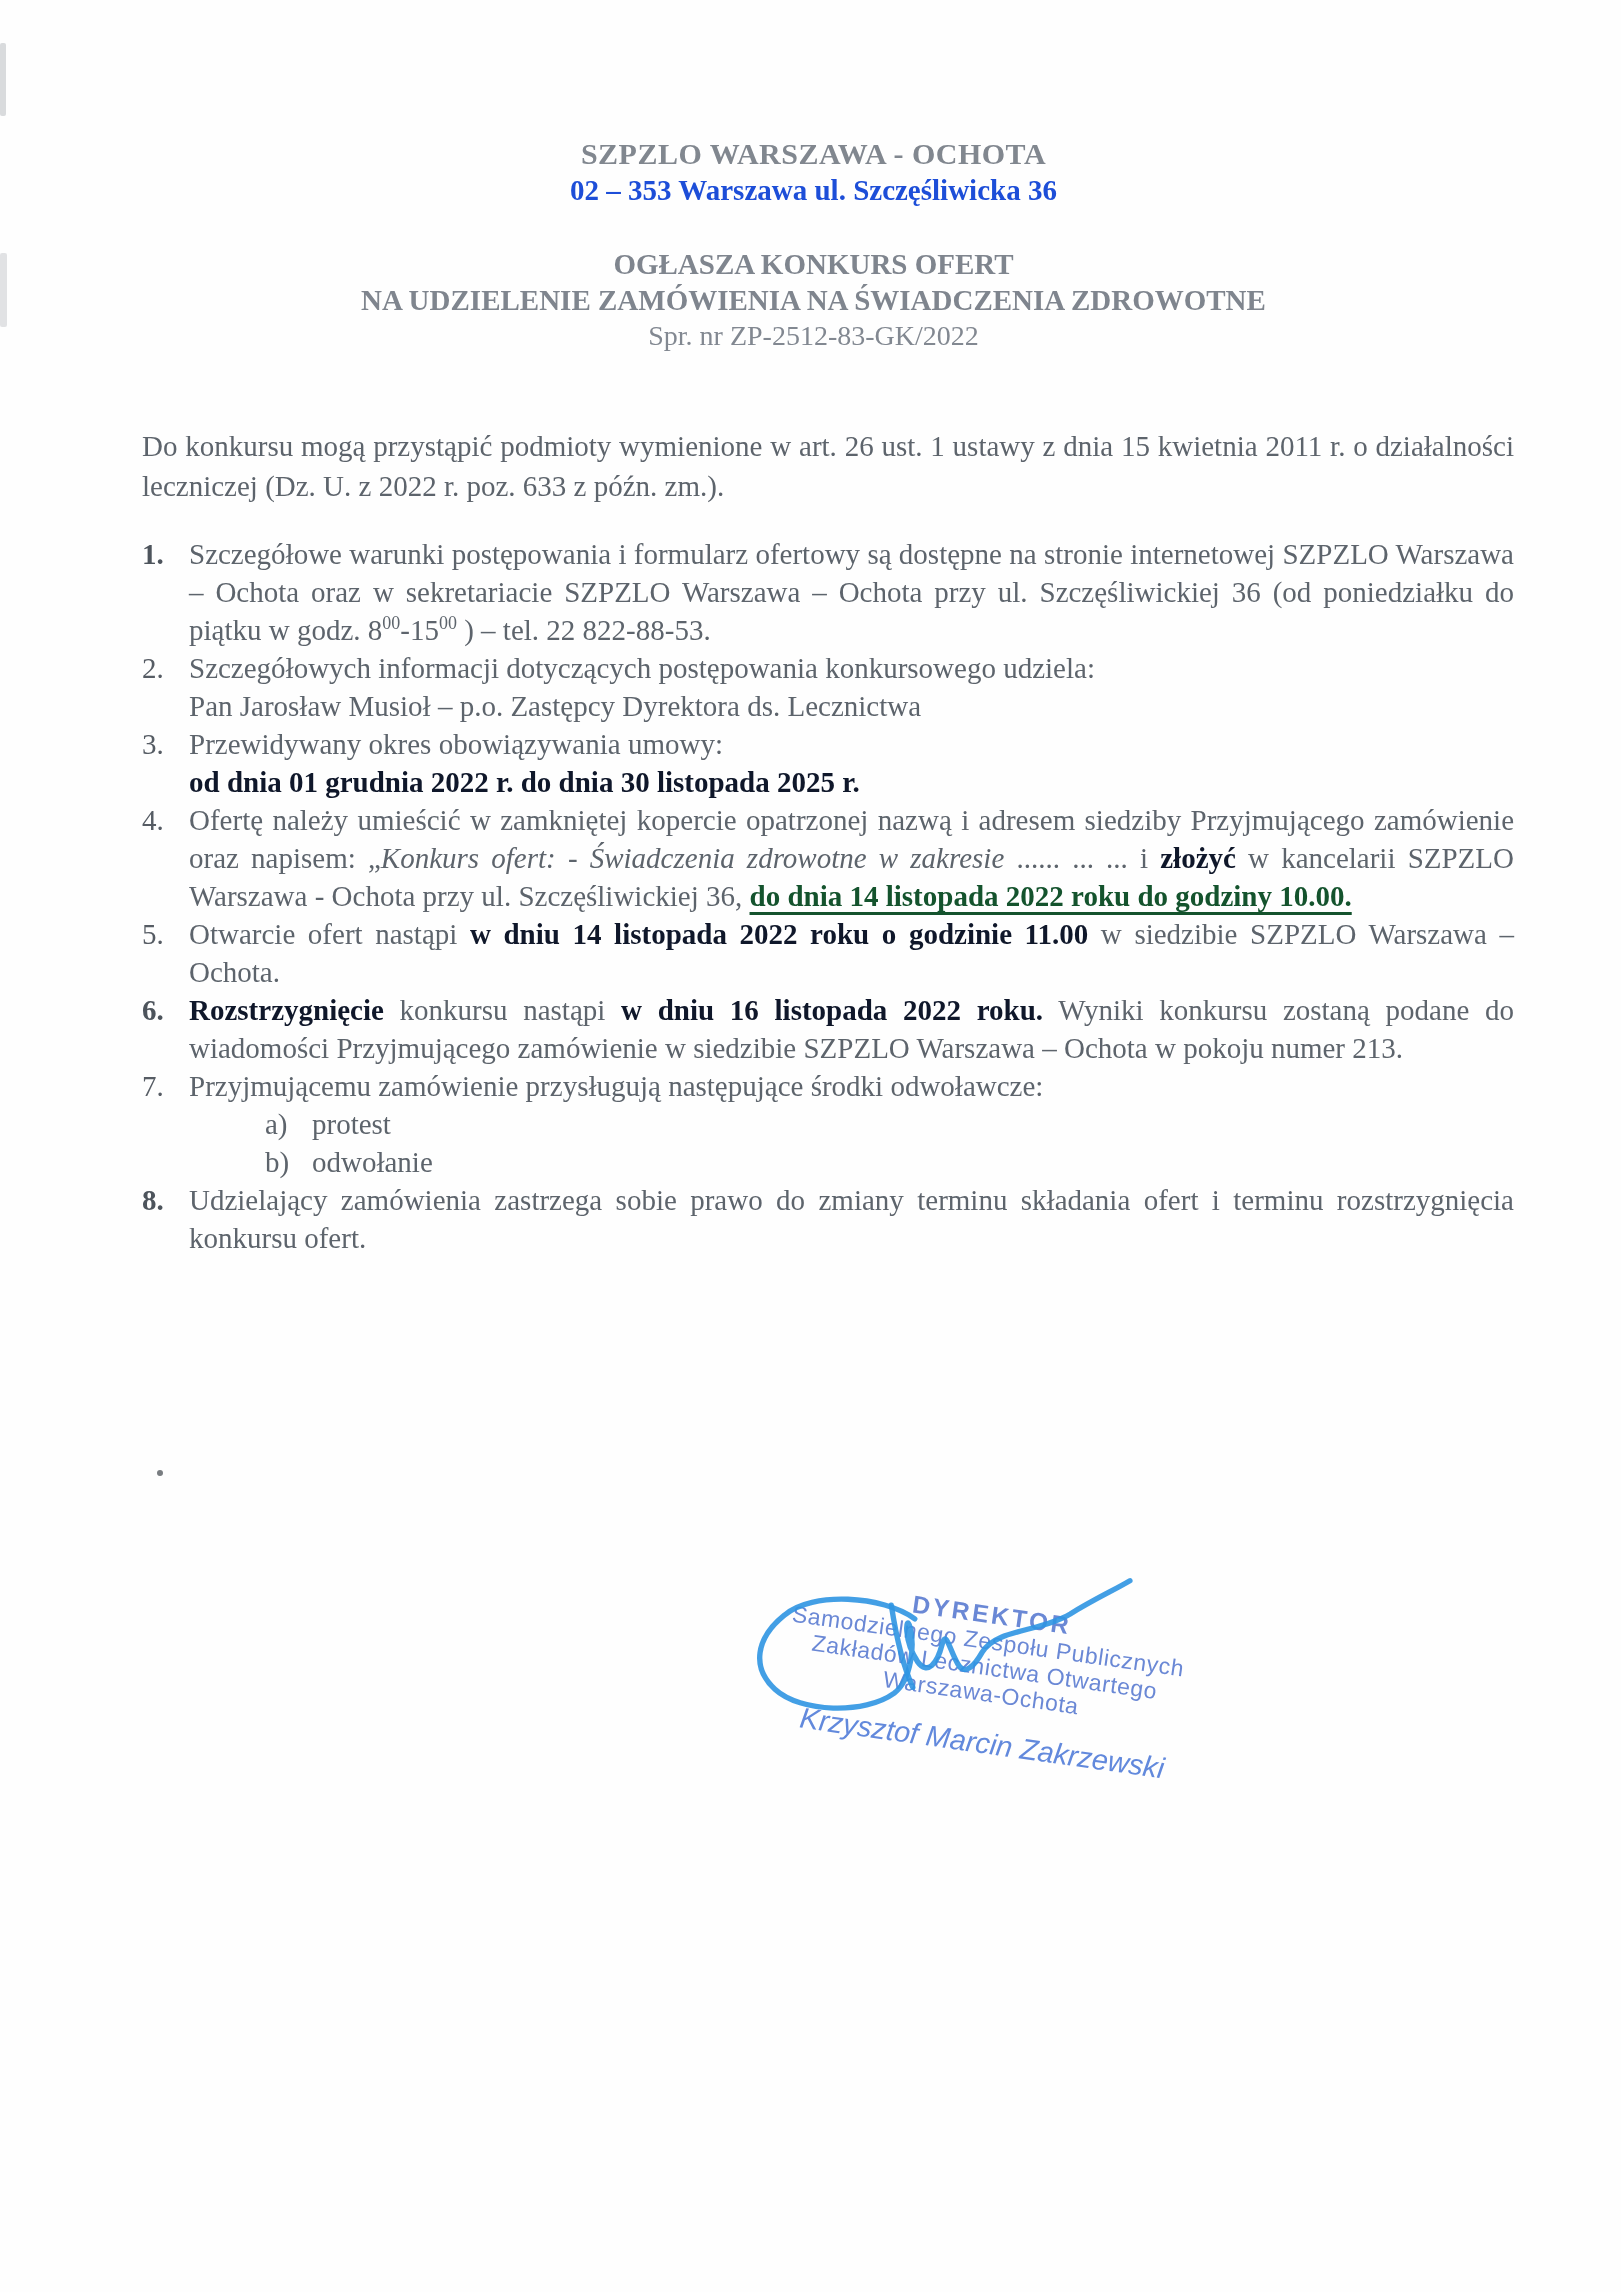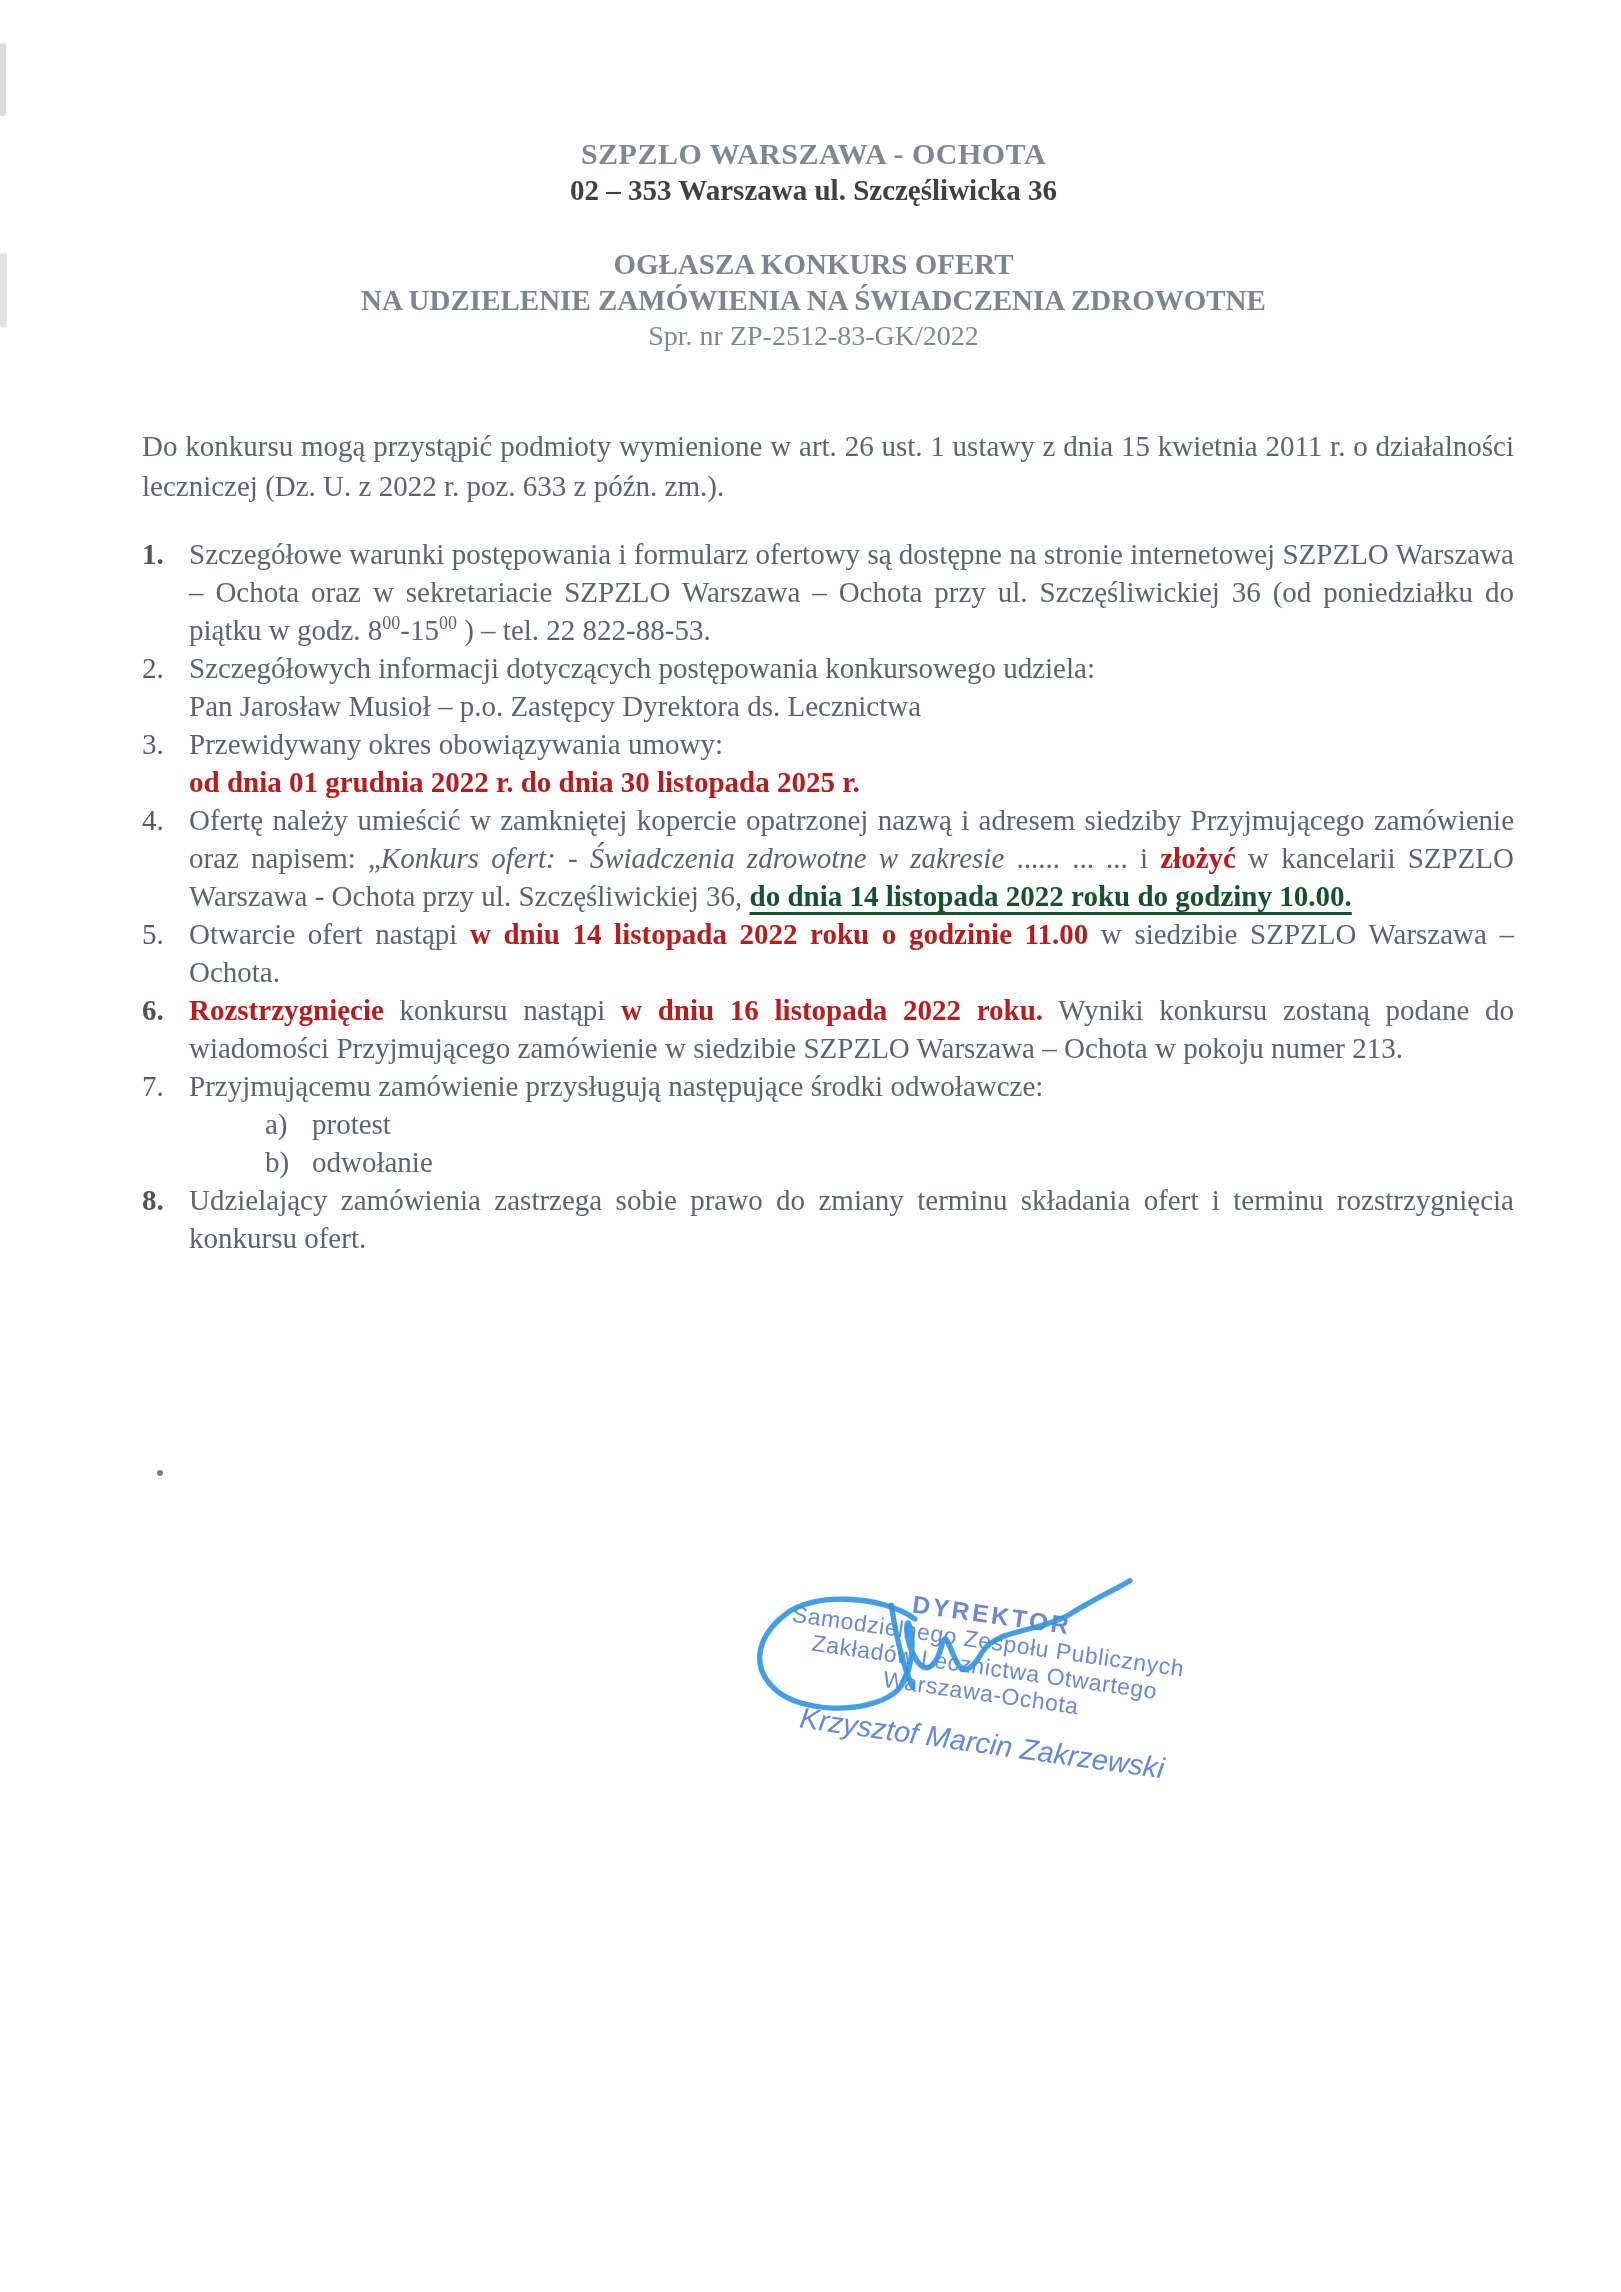--- a/index.html
+++ b/index.html
@@ -13,38 +13,38 @@
     overflow:hidden;
   }
   
   .edge-artifact{position:absolute;background:#d9dbdd;border-radius:2px;}
   .edge-a1{left:0;top:43px;width:5.9px;height:73px;}
   .edge-a2{left:0;top:253px;width:6.9px;height:74px;opacity:.8;}
   .stray-dot{position:absolute;left:157px;top:1470px;width:5.9px;height:5.9px;border-radius:50%;background:#4c5157;opacity:.75;}
 
   .header-block{position:absolute;left:108px;top:135px;width:1411px;text-align:center;}
   .org-name{font-size:30px;font-weight:bold;color:#81878f;line-height:37px;letter-spacing:0.5px;}
-  .org-addr{font-size:29px;font-weight:bold;color:#404040;line-height:37px;}
+  .org-addr{font-size:29px;font-weight:bold;color:#1d4ed8;line-height:37px;}
   .announce{margin-top:37px;font-size:29px;font-weight:bold;color:#7f858e;line-height:36px;}
   .case-no{font-size:28px;font-weight:normal;color:#828891;line-height:36px;}
 
   .content{position:absolute;left:142px;top:426px;width:1372px;}
   .para{font-size:29px;line-height:40px;text-align:justify;color:#5d646c;}
   .para + .para{margin-top:22.5px;}
 
   .list{margin-top:29px;font-size:29px;line-height:38px;}
   .li{display:flex;align-items:flex-start;}
   .num{flex:none;width:47px;color:#565c64;}
   .num.nb{font-weight:bold;color:#4d545c;}
   .li-body{flex:1;min-width:0;}
   .just{text-align:justify;}
   .sub{display:flex;margin-left:76px;}
   .sub .marker{flex:none;width:47px;}
 
-  .b{font-weight:bold;color:#b91c1c;margin-top:40px;}
+  .b{font-weight:bold;color:#0f172a;margin-top:40px;}
   .i{font-style:italic;}
   .bu{font-weight:bold;color:#14532d;text-decoration:underline;text-decoration-thickness:2.9px;text-underline-offset:5.9px;}
   .sup{vertical-align:super;font-size:.62em;line-height:0;margin-top:44px;}
 
   
   .stamp{
     position:absolute;left:771px;top:1601px;width:431px;
     transform:rotate(8deg);
     text-align:center;
     font-family:"Liberation Sans","DejaVu Sans",sans-serif;

